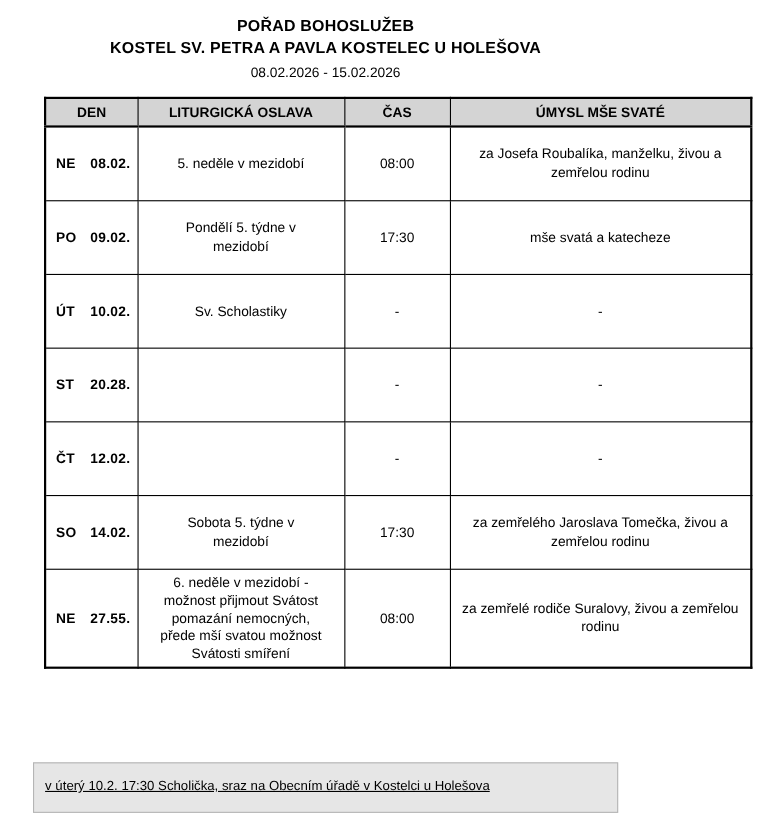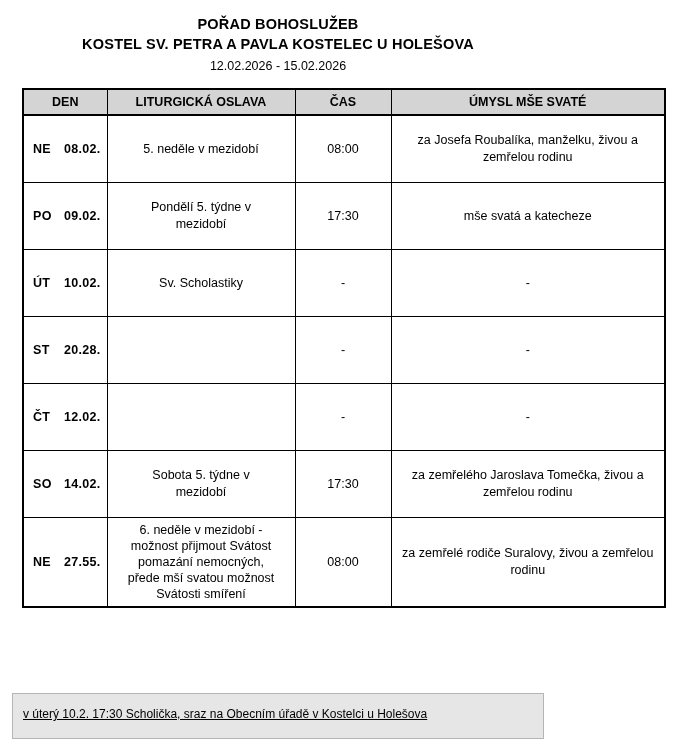--- a/index.html
+++ b/index.html
@@ -12,20 +12,21 @@
     background: #ffffff;
     font-family: "Liberation Sans", sans-serif;
     color: #000000;
     overflow: hidden;
   }
   .page {
     position: relative;
     width: 556px;
     height: 749px;
     box-sizing: border-box;
+    margin-left: 18px;
   }
   .header {
     text-align: center;
     padding-top: 14px;
   }
   .header .line1 {
     font-size: 14.5px;
     font-weight: bold;
     letter-spacing: 0.2px;
     line-height: 20px;
@@ -123,21 +124,21 @@
   }
 </style>
 </head>
 <body>
 
 <div class="page">
 
   <div class="header">
     <div class="line1">POŘAD BOHOSLUŽEB</div>
     <div class="line2">KOSTEL SV. PETRA A PAVLA KOSTELEC U HOLEŠOVA</div>
-    <div class="line3">12.02.2026 - 15.02.2026</div>
+    <div class="line3">08.02.2026 - 15.02.2026</div>
   </div>
 
   <div class="table-wrap">
     <table class="schedule">
       <colgroup>
         <col class="col-day">
         <col class="col-litur">
         <col class="col-time">
         <col class="col-intent">
       </colgroup>

